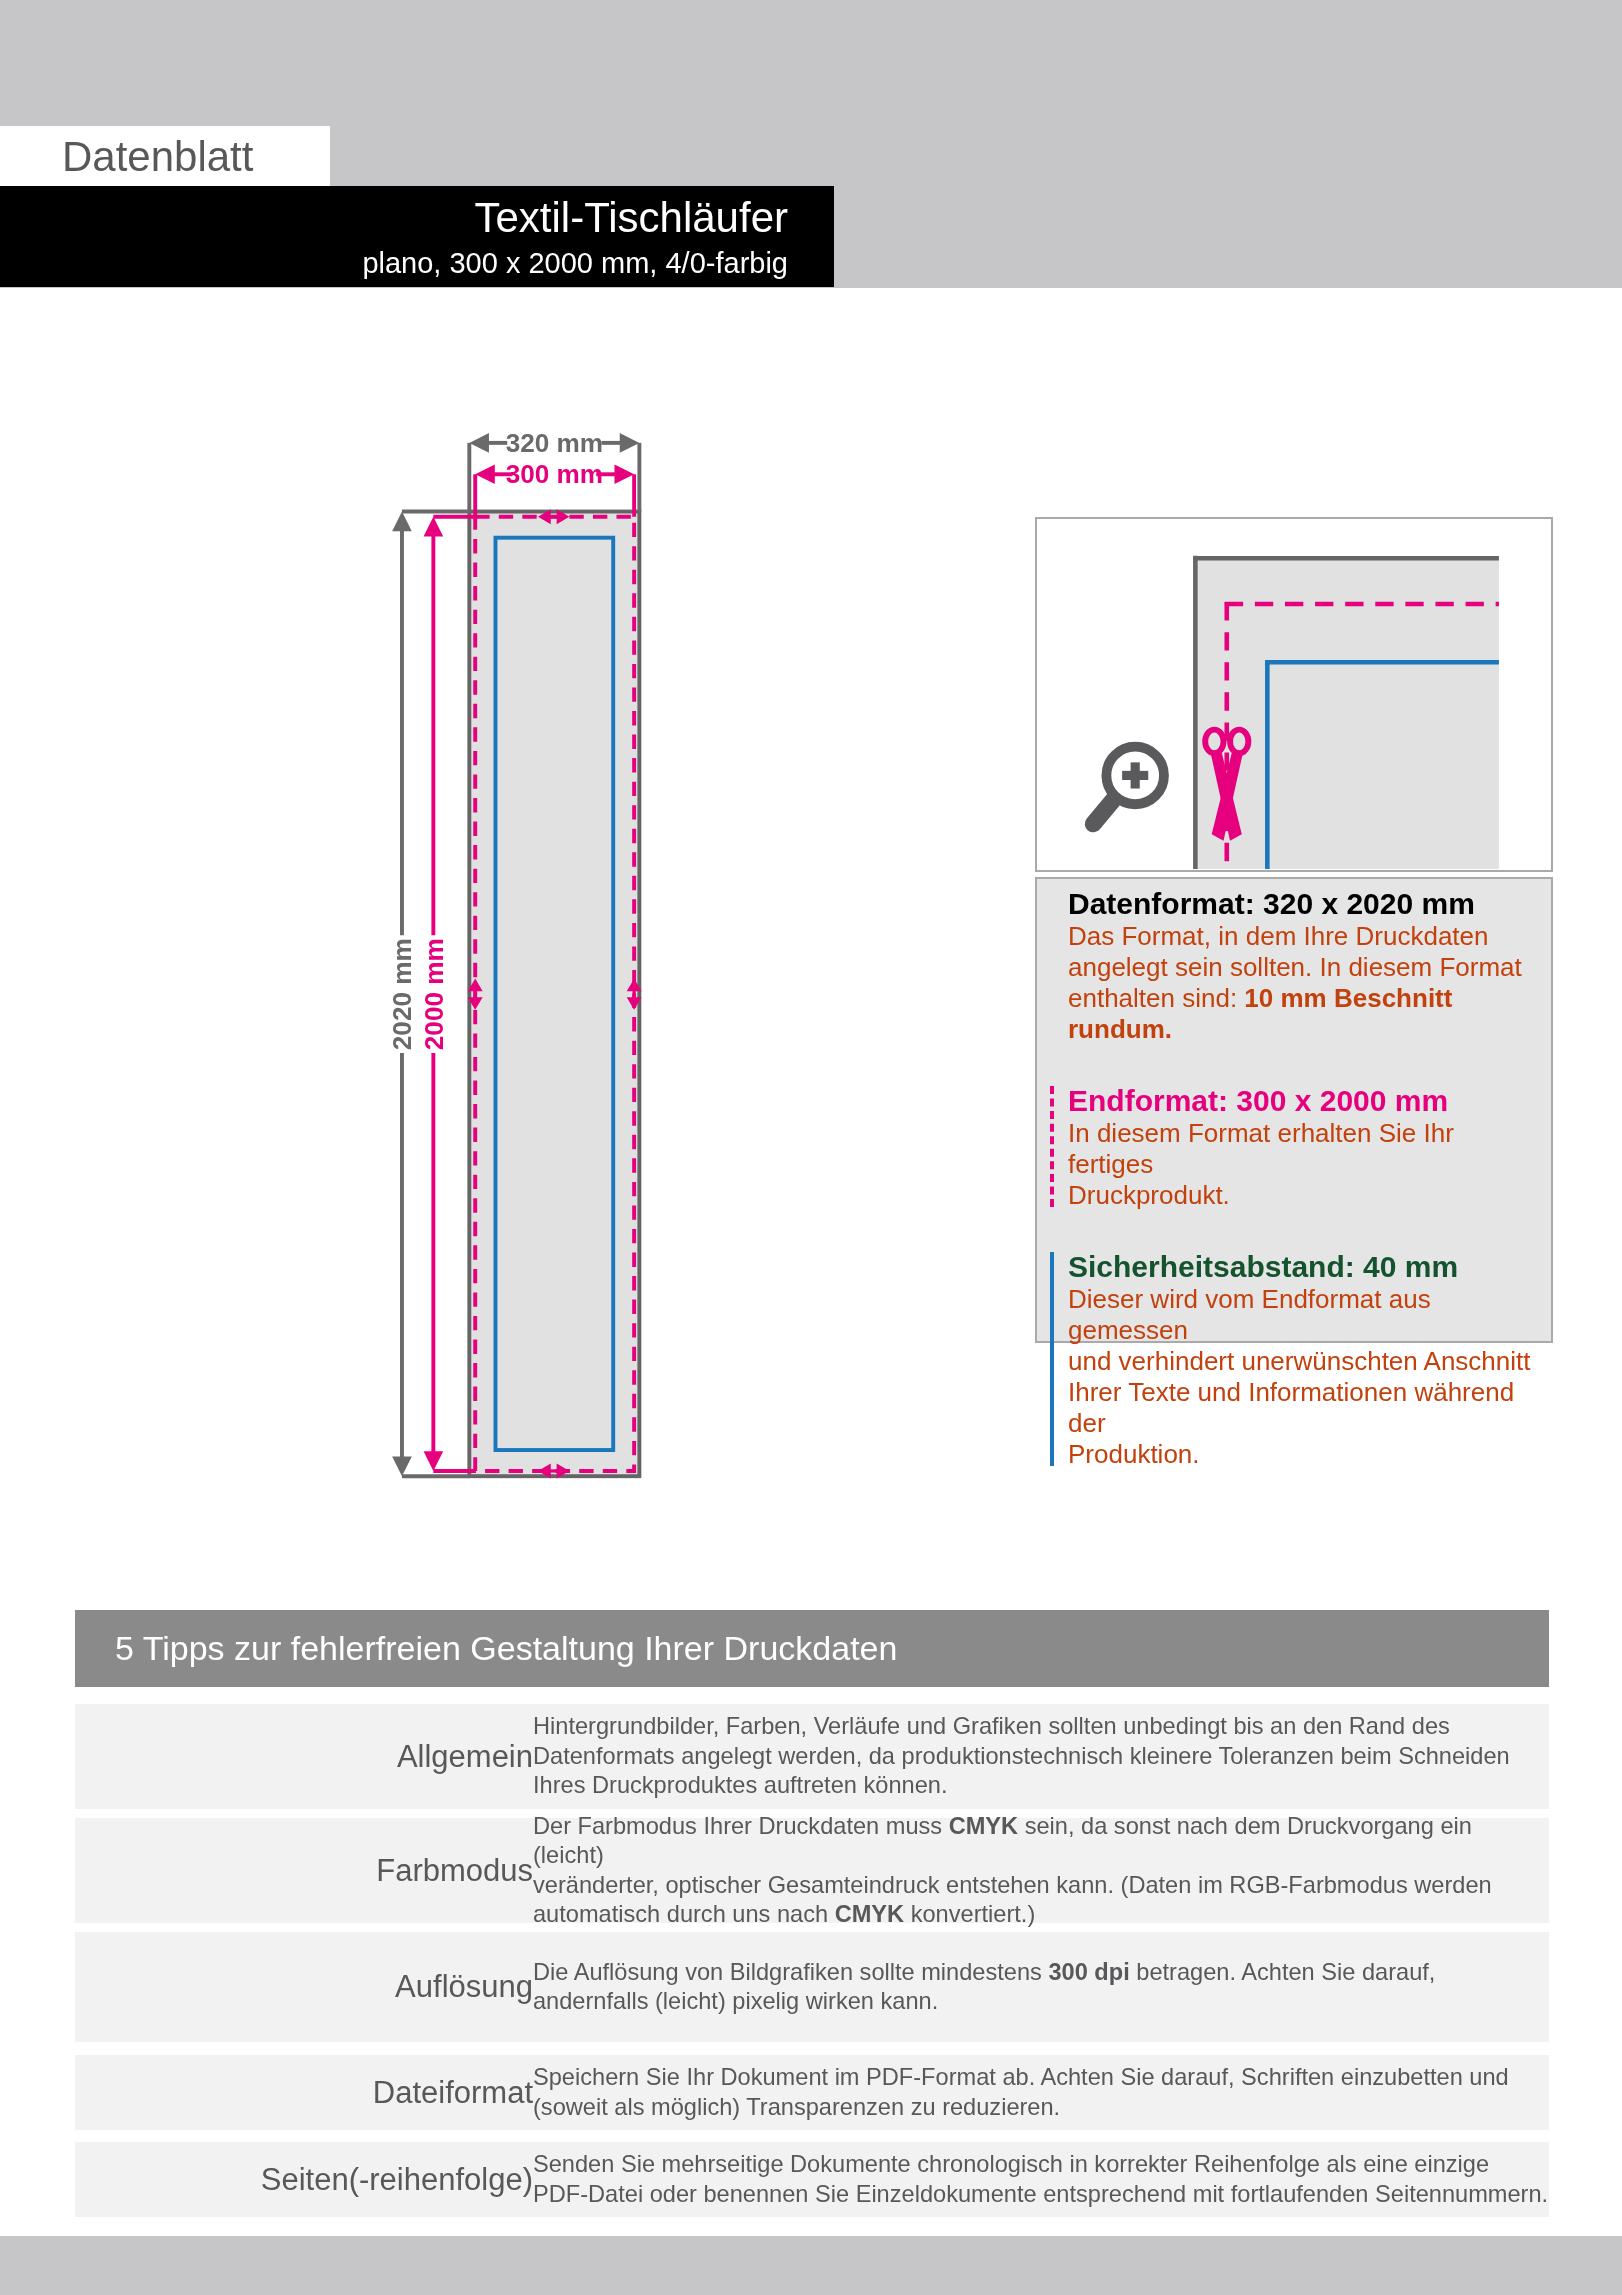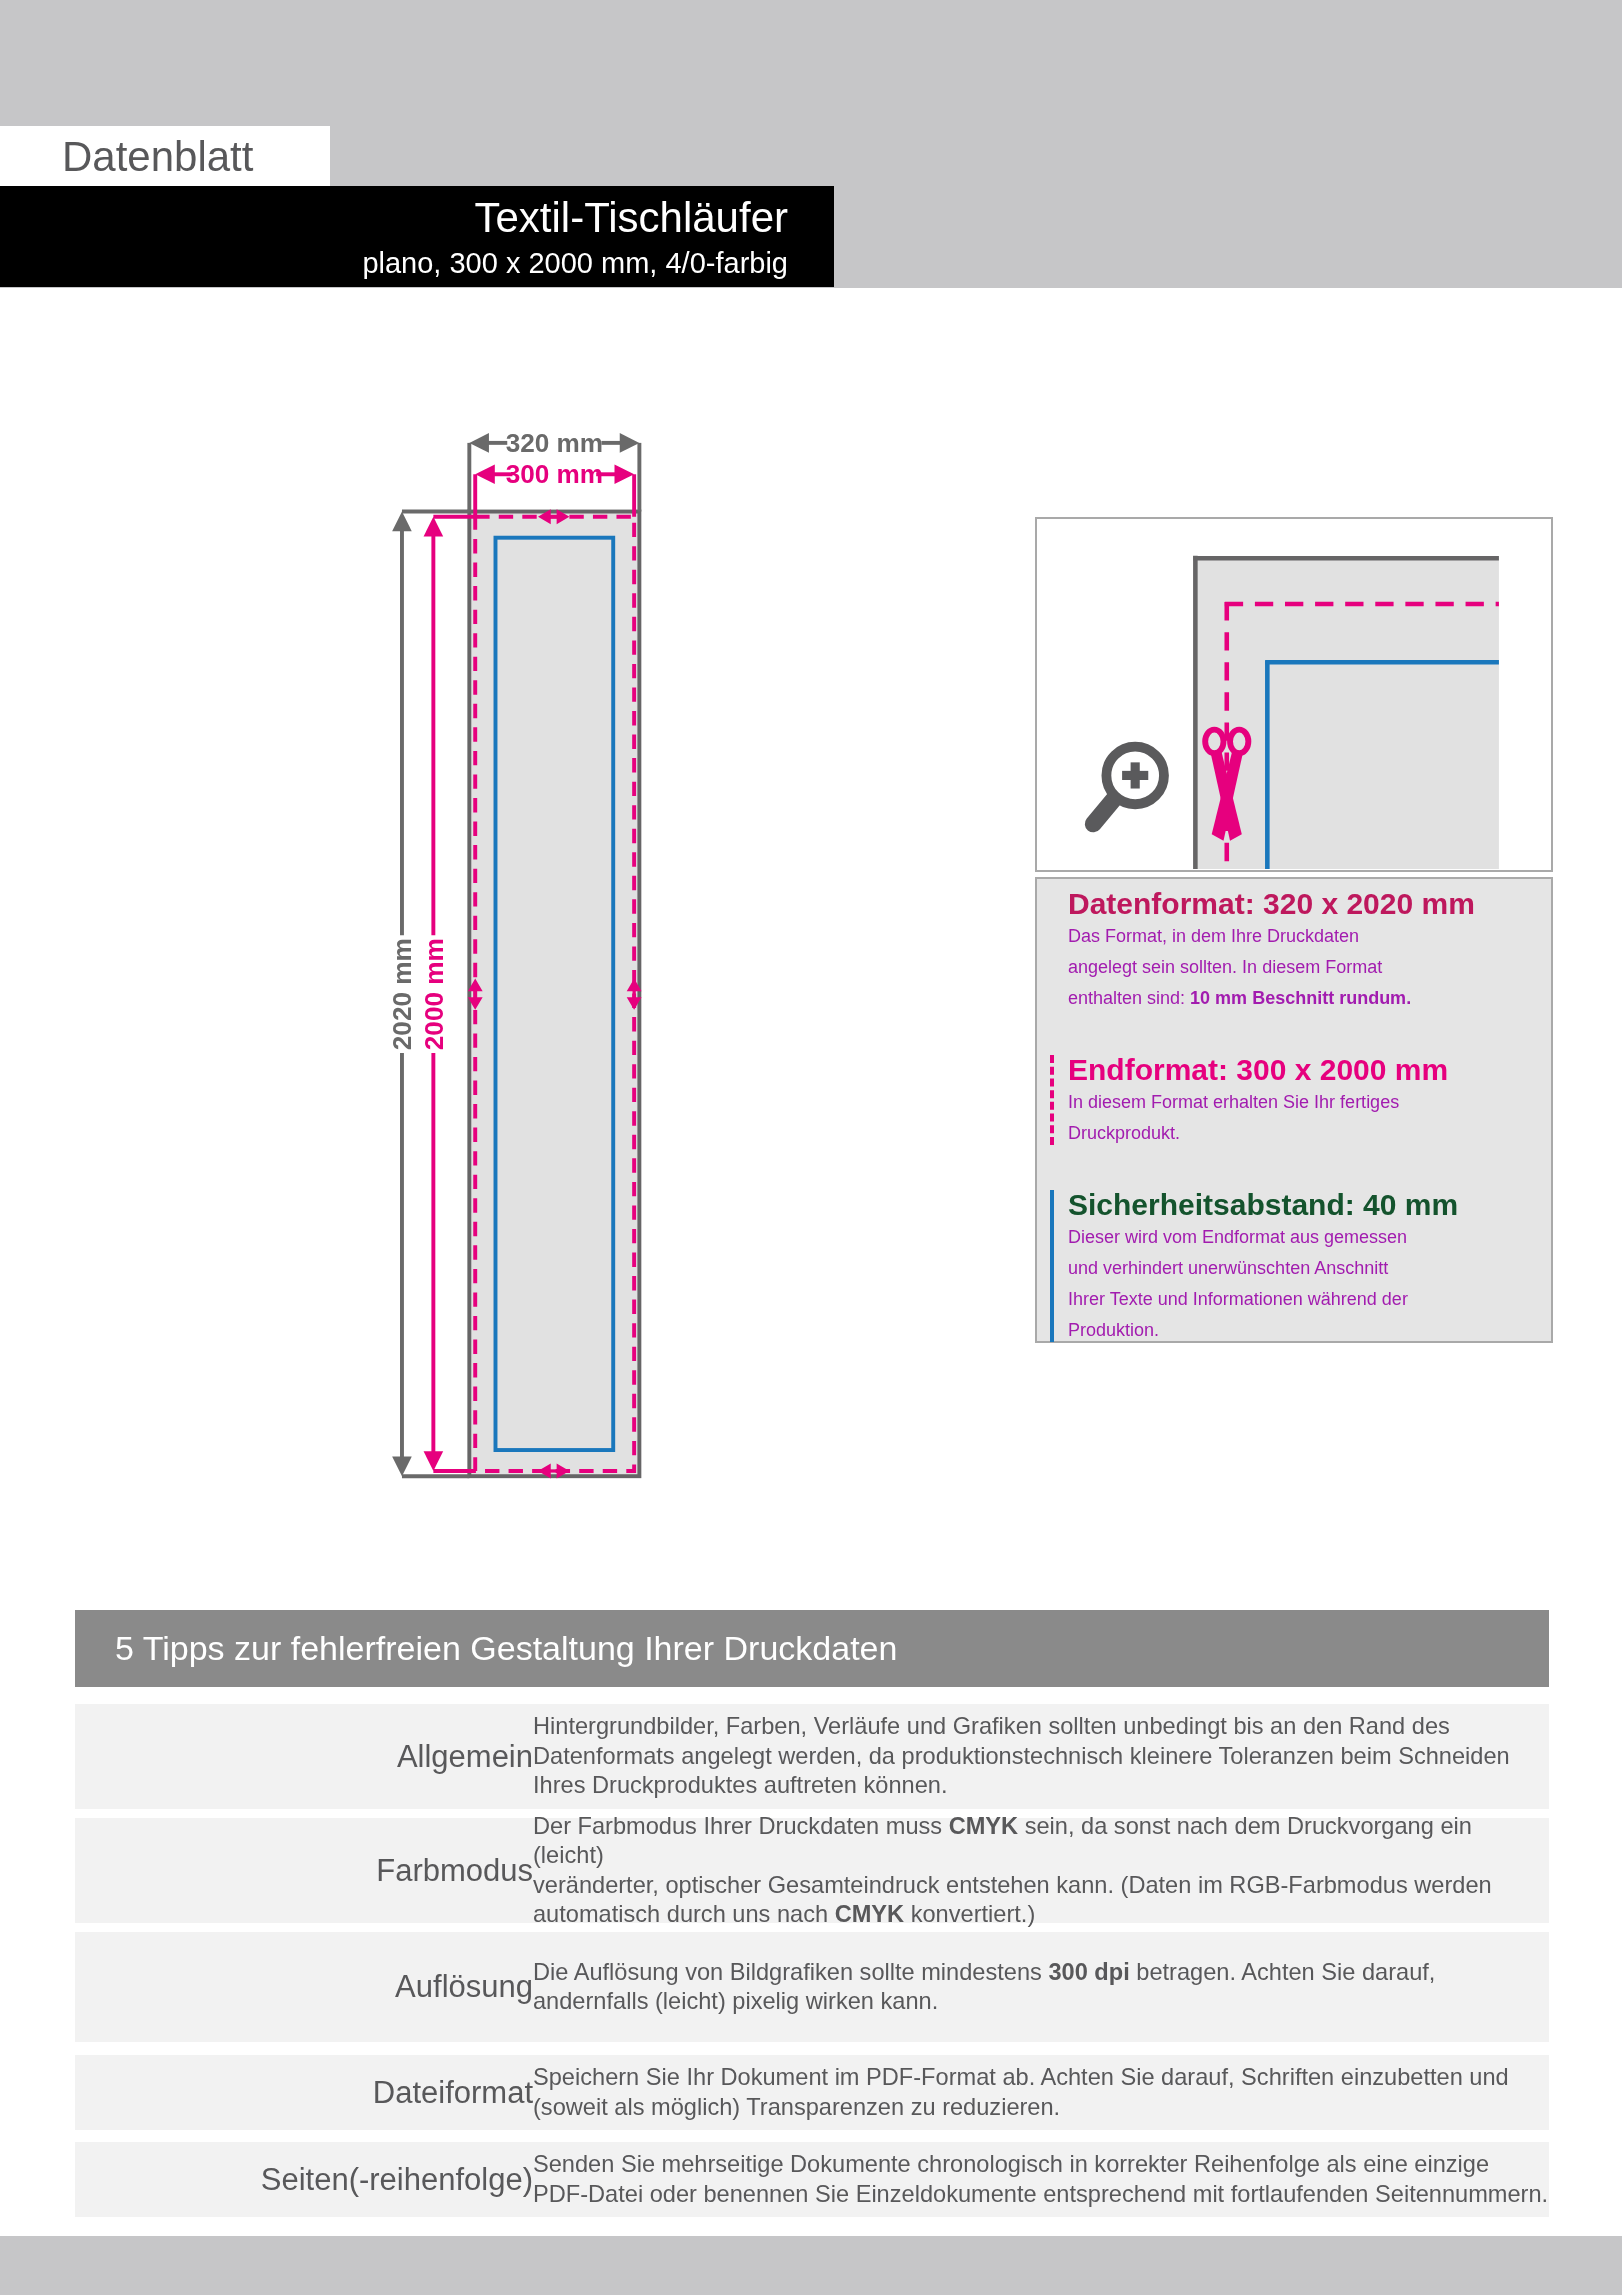--- a/index.html
+++ b/index.html
@@ -26,24 +26,24 @@
   svg text.dimgray{fill:#6a6a6a;}
   svg text.dimmag{fill:#e6007e;}
 
   
   .detail-box{left:1035px;top:517px;width:518px;height:355px;background:#ffffff;
     border:2.6px solid #a9a9a9;box-sizing:border-box;overflow:hidden;}
   .info-box{left:1035px;top:877px;width:518px;height:466px;background:#e5e5e5;
     border:2.6px solid #a9a9a9;box-sizing:border-box;padding:6.5px 19.6px 0 31px;}
   .iblock{position:relative;margin-bottom:38px;}
   .ihead{font-size:30px;font-weight:bold;line-height:35px;}
-  .ihead.gray{color:#be185d;}
+  .ihead.gray{color:#000000;}
   .ihead.magenta{color:#e6007e;}
   .ihead.blue{color:#14532d;}
-  .iline{font-size:18px;line-height:31px;color:#a21caf;}
+  .iline{font-size:26px;line-height:31px;color:#c2410c;}
   .rail-magenta:before{content:"";position:absolute;left:-17.7px;top:3.9px;bottom:3.9px;
     border-left:4.6px dashed #e6007e;}
   .rail-blue:before{content:"";position:absolute;left:-17.7px;top:3.9px;bottom:3.9px;
     border-left:4.6px solid #1a77bc;}
 
   
   .tips-bar{left:75px;top:1610px;width:1474px;height:77px;background:#8a8a8a;
     display:flex;align-items:center;}
   .tips-bar span{color:#ffffff;font-size:34px;padding-left:40px;}
   .tip-row{left:75px;width:1474px;background:#f2f2f2;display:flex;align-items:center;}

